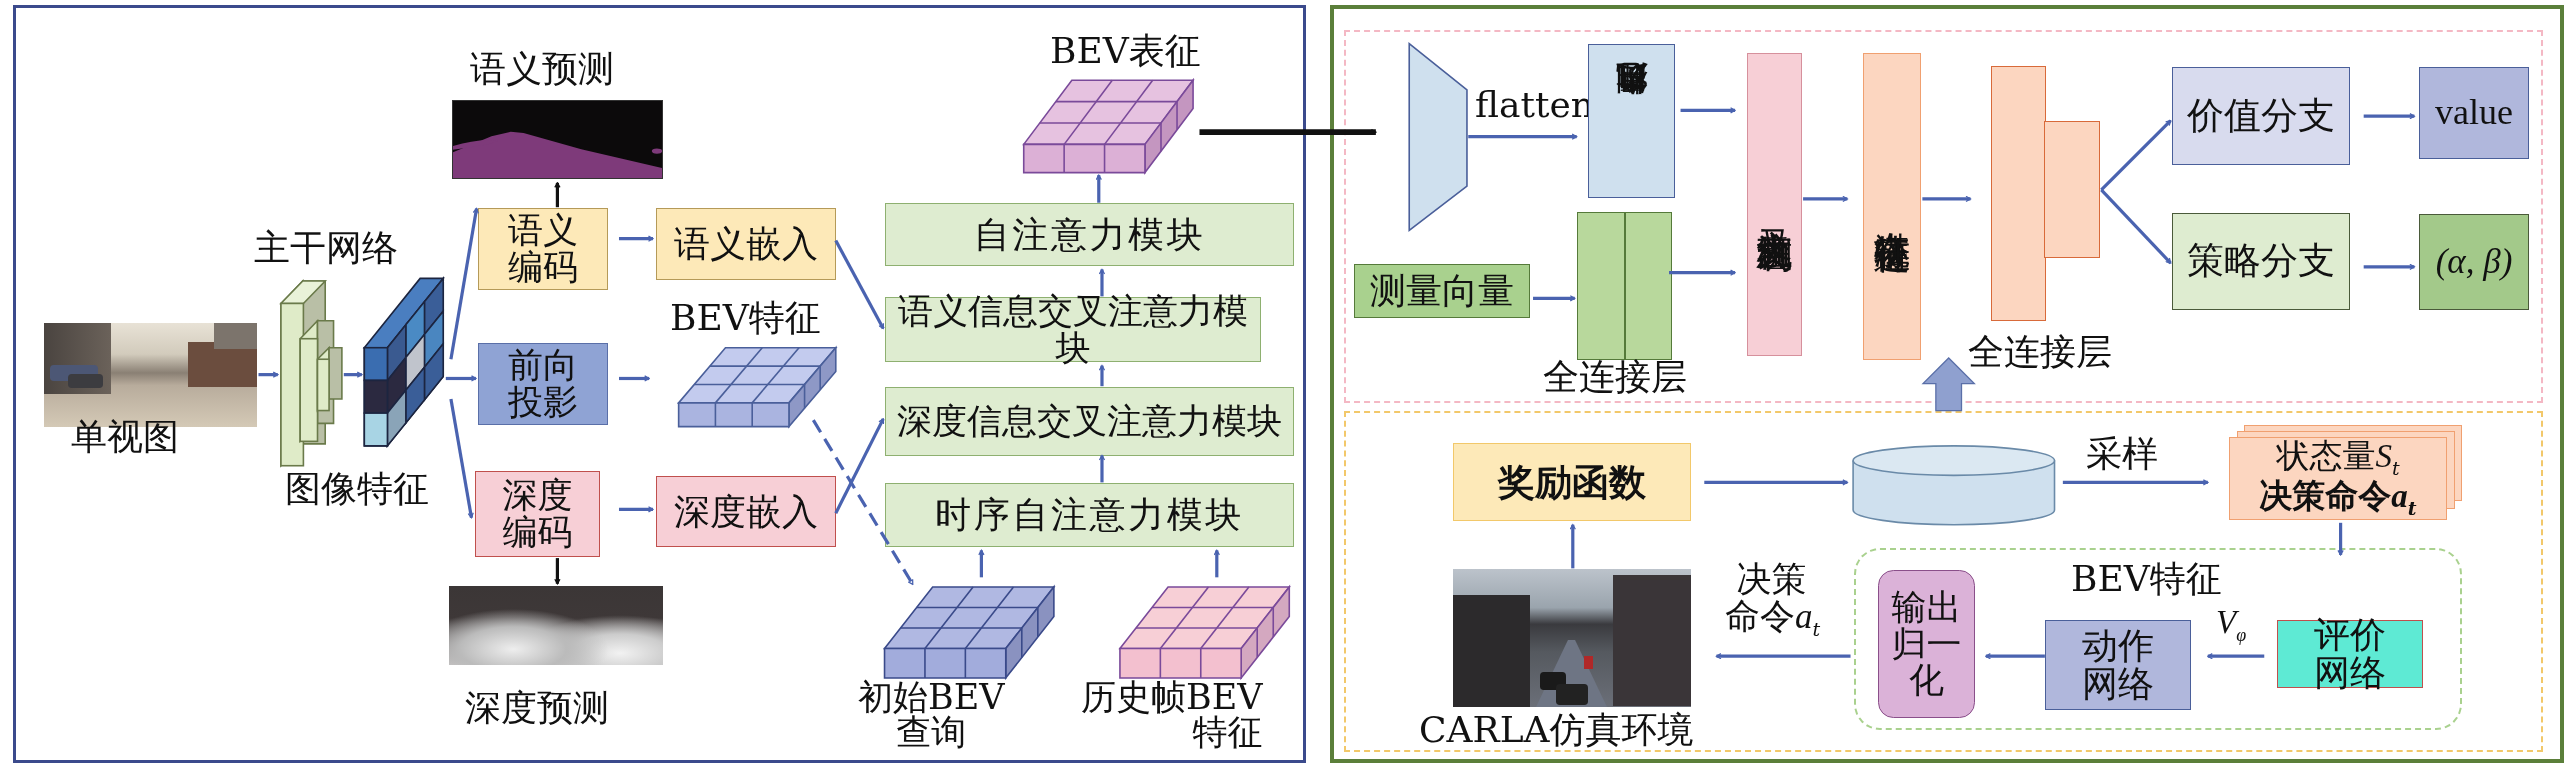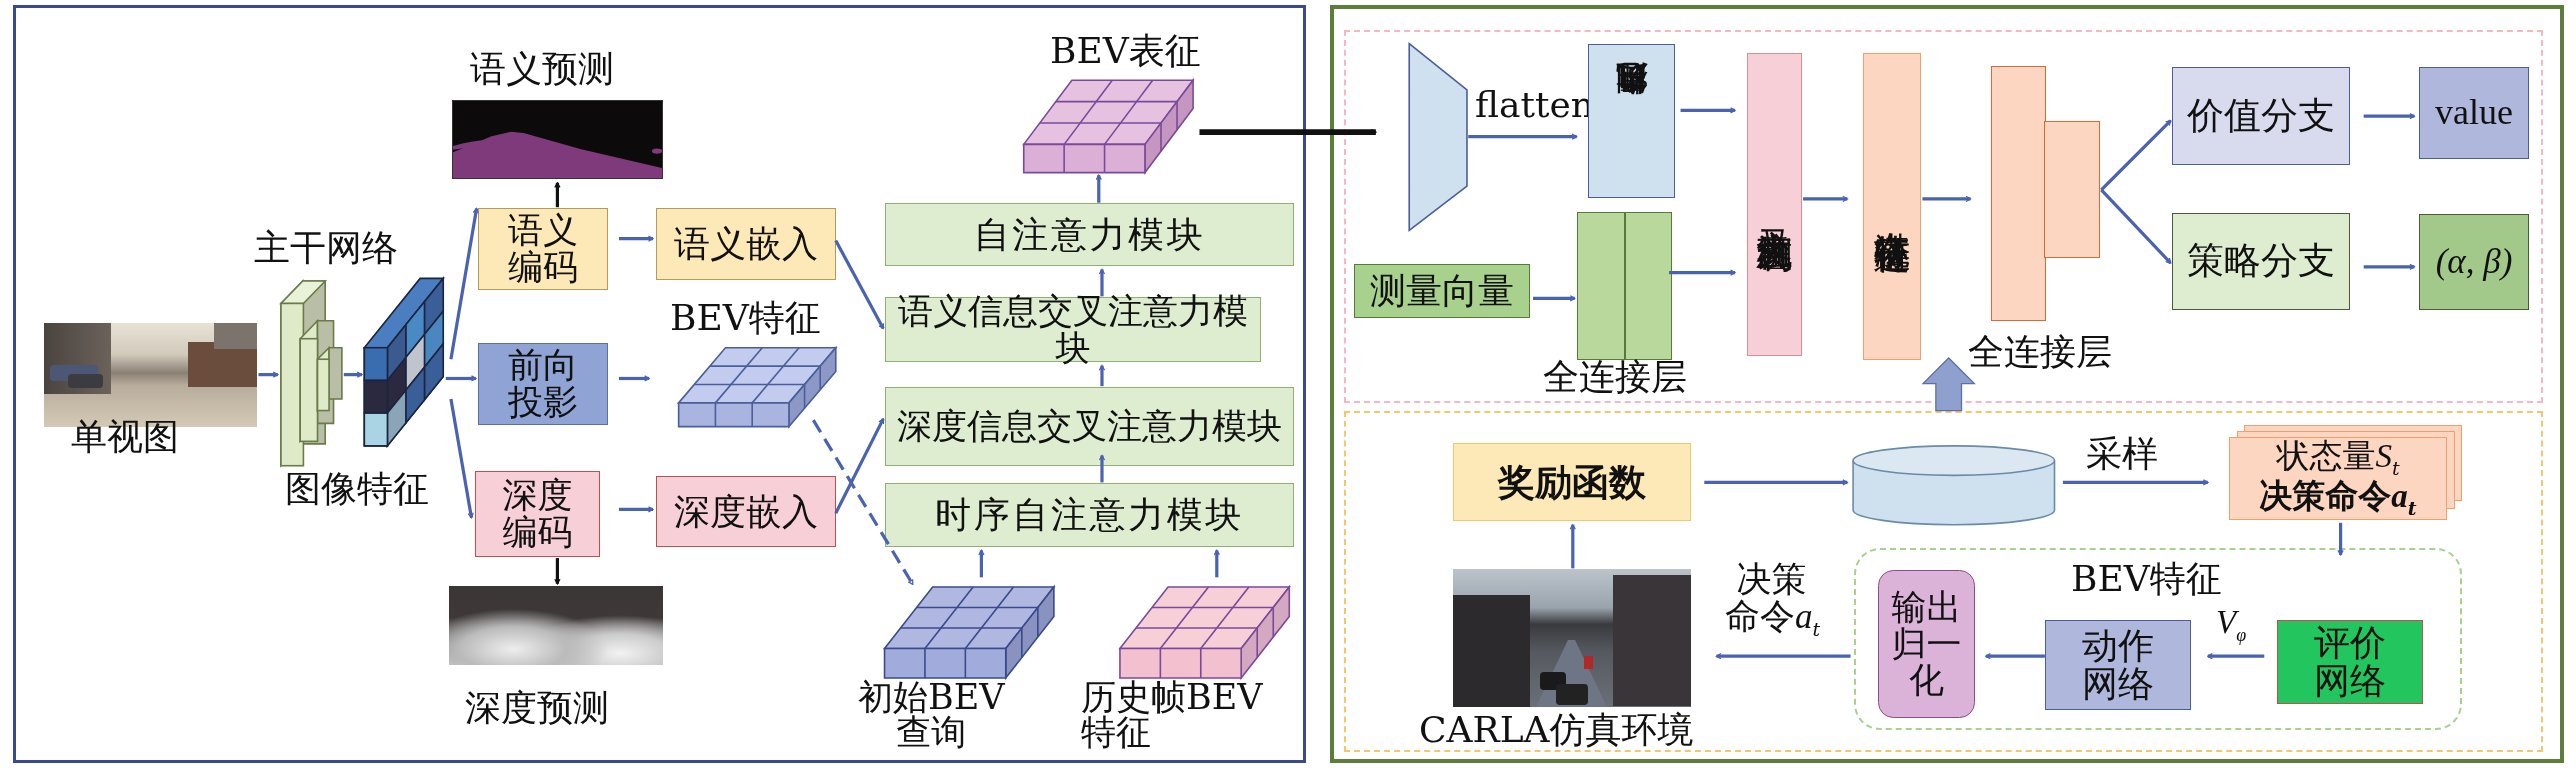--- a/index.html
+++ b/index.html
@@ -71,32 +71,32 @@
 </div>
 
 <div class="lbl" style="left:670px;top:300px;font-size:36px;">BEV特征</div>
 
 <div class="box" style="left:885px;top:203px;width:409px;height:63px;background:#deecd0;border:1.9px solid #8eb070;">
   <span style="font-size:36px;letter-spacing:2.6px;">自注意力模块</span>
 </div>
 <div class="box" style="left:885px;top:297px;width:376px;height:65px;background:#deecd0;border:1.9px solid #8eb070;">
   <span style="font-size:35px;">语义信息交叉注意力模块</span>
 </div>
-<div class="box" style="left:885px;top:387px;width:409px;height:79px;background:#deecd0;border:1.9px solid #8eb070;">
+<div class="box" style="left:885px;top:387px;width:409px;height:69px;background:#deecd0;border:1.9px solid #8eb070;">
   <span style="font-size:35px;">深度信息交叉注意力模块</span>
 </div>
 <div class="box" style="left:885px;top:483px;width:409px;height:64px;background:#deecd0;border:1.9px solid #8eb070;">
   <span style="font-size:36px;letter-spacing:2.6px;">时序自注意力模块</span>
 </div>
 
 <div class="lbl" style="left:1050px;top:33px;font-size:36px;">BEV表征</div>
 
 <div class="lbl" style="left:858px;top:680px;font-size:35px;white-space:pre;text-align:center;line-height:1.0;">初始BEV
 查询</div>
-<div class="lbl" style="left:1081px;top:680px;font-size:35px;white-space:pre;text-align:left;line-height:1.0;">历史帧BEV
+<div class="lbl" style="left:1081px;top:680px;font-size:35px;white-space:pre;text-align:right;line-height:1.0;">历史帧BEV
 特征</div>
 
 <div class="lbl" style="left:1475px;top:87px;font-size:36px;">flatten</div>
 
 <div class="box" style="left:1588px;top:44px;width:87px;height:154px;background:#cfe0ee;border:1.9px solid #4a5f9a;">
   <span style="writing-mode:vertical-rl;font-size:32px;transform:rotate(180deg);height:148px;line-height:1.1;">自注意力机制</span>
 </div>
 
 <div class="box" style="left:1354px;top:264px;width:176px;height:54px;background:#a9d18e;border:1.9px solid #557a3a;">
   <span style="font-size:36px;">测量向量</span>
@@ -158,21 +158,21 @@
 
 <div class="box" style="left:1878px;top:570px;width:97px;height:148px;background:#dbb2d8;border:1.9px solid #8a4f8a;border-radius:15.4px;">
   <span style="white-space:pre;font-size:35px;line-height:1.05;">输出
 归一
 化</span>
 </div>
 <div class="box" style="left:2045px;top:620px;width:146px;height:90px;background:#b0b7dc;border:1.9px solid #4a5f9a;">
   <span style="white-space:pre;font-size:36px;">动作
 网络</span>
 </div>
-<div class="box" style="left:2277px;top:620px;width:146px;height:84px;background:#22c55e;border:1.9px solid #c0504d;">
+<div class="box" style="left:2277px;top:620px;width:146px;height:68px;background:#5eead4;border:1.9px solid #c0504d;">
   <span style="white-space:pre;font-size:36px;">评价
 网络</span>
 </div>
 
 <div class="lbl" style="left:2216px;top:606px;font-size:33px;font-style:italic;font-family:'Liberation Serif',serif;">
   <span>V</span><sub style="font-size:18px;">φ</sub>
 </div>
 
 <div class="lbl" style="left:1725px;top:561px;font-size:35px;line-height:1.05;">
   <div style="padding-left:11.5px;">决策</div>

